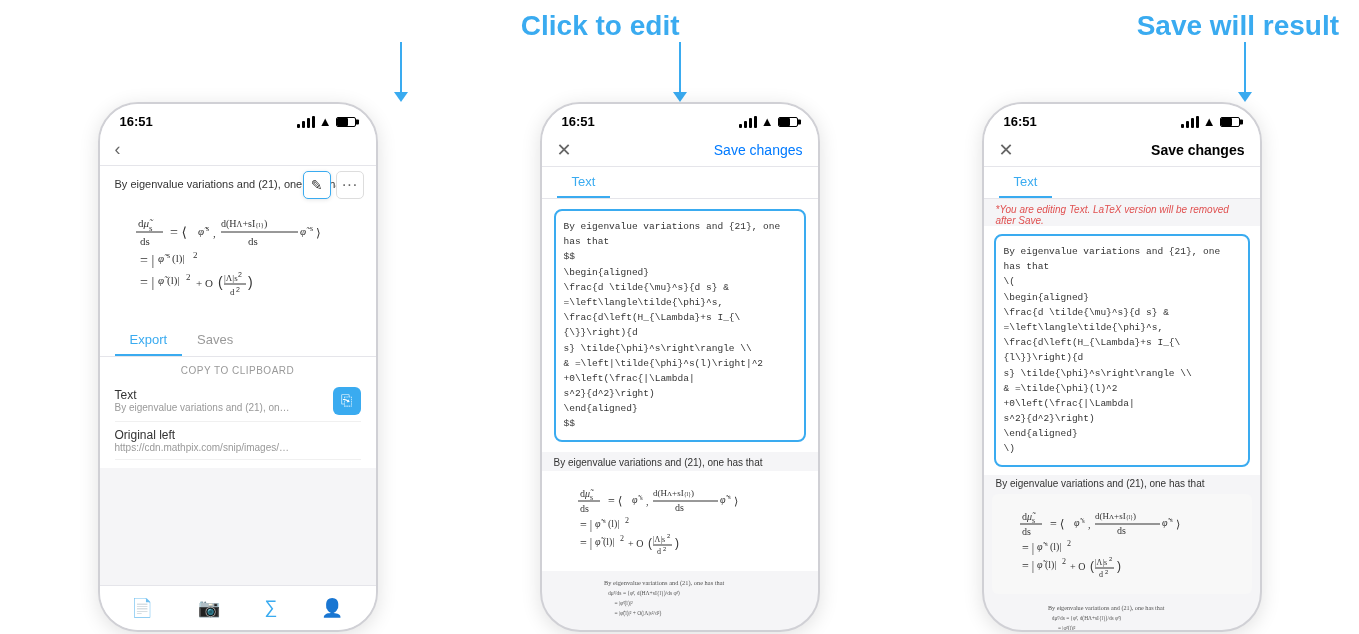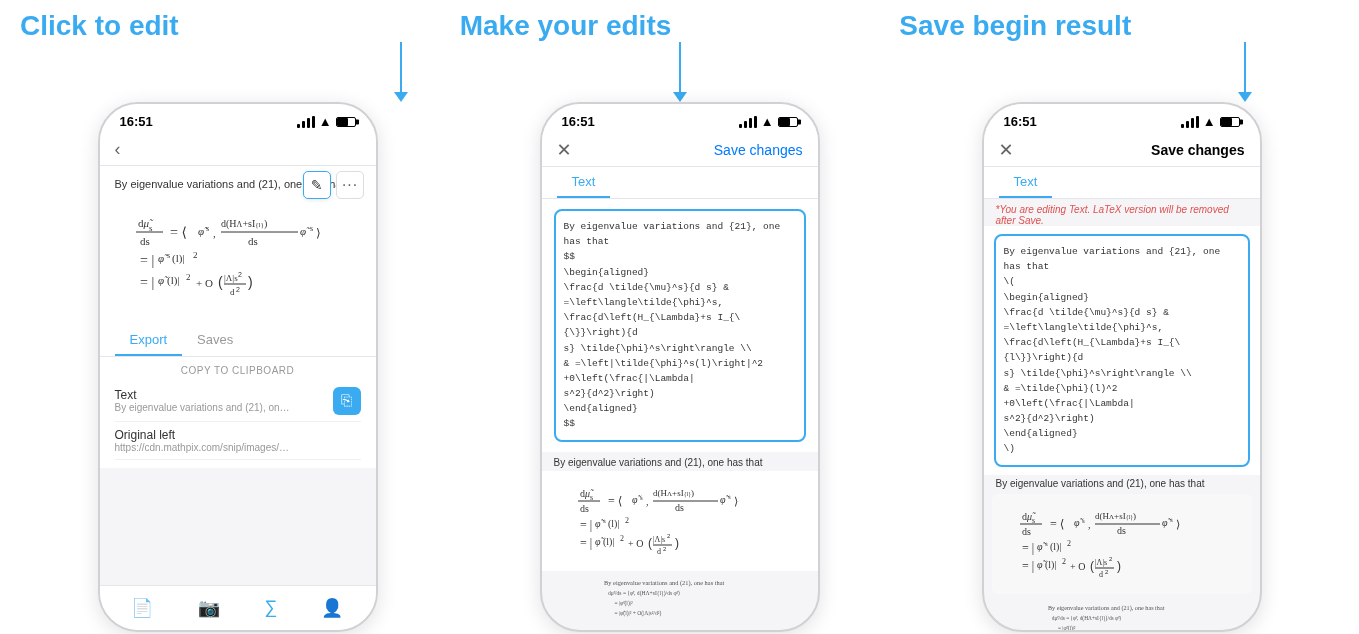--- a/index.html
+++ b/index.html
@@ -19,21 +19,21 @@
       display: flex;
       justify-content: space-around;
       width: 100%;
       margin-bottom: 5px;
     }
 
     .step-label {
       font-size: 28px;
       font-weight: 700;
       color: #3aabf0;
-      text-align: left;
+      text-align: right;
       flex: 1;
     }
 
     
     .phone {
       background: #f5f5f7;
       border-radius: 40px;
       border: 2px solid #d0d0d5;
       width: 280px;
       height: 530px;
@@ -374,22 +374,21 @@
     .phone-scroll {
       overflow-y: auto;
       height: calc(100% - 88px);
     }
   </style>
 </head>
 <body>
 
 <div class="top-labels">
   <div class="step-label">Click to edit</div>
-  <div class="step-label">Make your edits</div>
-  <div class="step-label">Save begin result</div>
+  <div class="step-label">Save will result</div>
 </div>
 
 <div class="phones-wrapper">
 
   <div class="phone-column">
 
     <div class="down-arrow-annotate" style="margin-bottom:0; margin-right:-30px; align-self:flex-end; margin-top: -5px;">
       <div class="annotate-line"></div>
       <div class="annotate-arrowhead"></div>
     </div>

